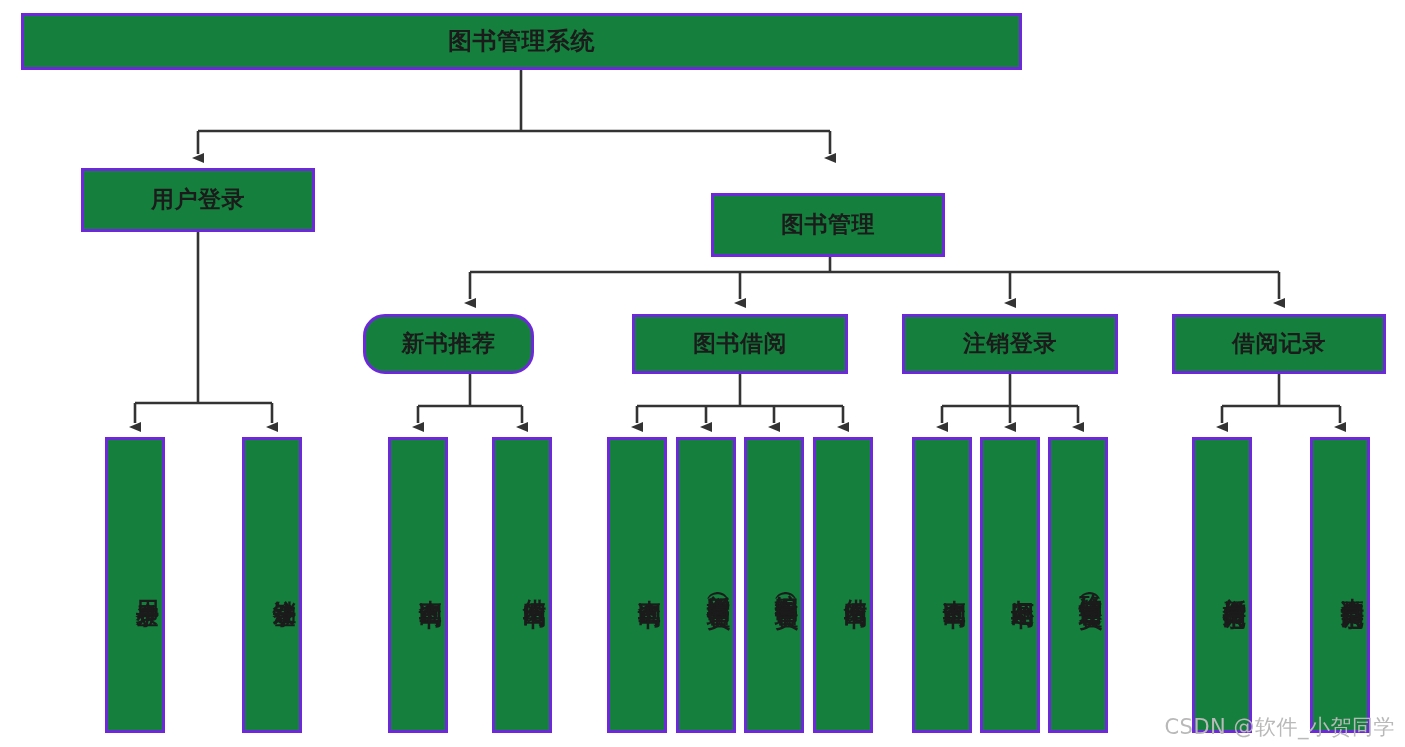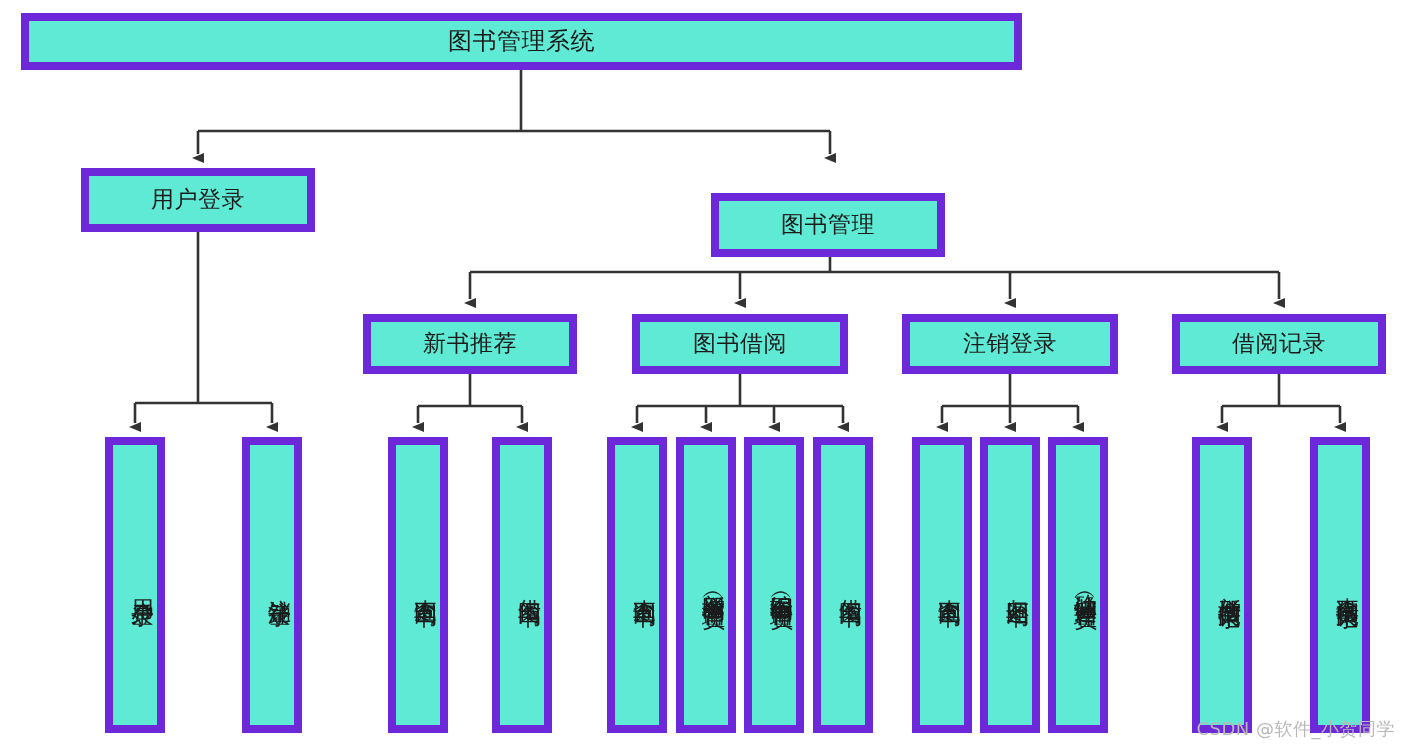--- a/index.html
+++ b/index.html
@@ -22,27 +22,28 @@
     position: absolute;
     left: 0;
     top: 0;
     width: 1405px;
     height: 747px;
     pointer-events: none;
   }
   .node {
     position: absolute;
     box-sizing: border-box;
-    border: 8px solid #6d28d9;
-    background: #5eead4;
+    border: 3px solid #6d28d9;
+    background: #15803d;
     display: flex;
     align-items: center;
     justify-content: center;
     color: #1b1b1b;
     z-index: 2;
+    font-weight: bold;
   }
   .node.horiz {
     font-size: 23px;
     letter-spacing: 0.5px;
     line-height: 1.2;
   }
   .node.root {
     font-size: 24px;
   }
   .node.vert {
@@ -58,21 +59,21 @@
   .node.vert .vtext {
     writing-mode: vertical-rl;
     text-orientation: upright;
     display: block;
     text-align: center;
   }
   .watermark {
     position: absolute;
     right: 10px;
     bottom: 6px;
-    font-size: 18px;
+    font-size: 21px;
     color: #b9b9b9;
     letter-spacing: 0.5px;
     z-index: 3;
     white-space: nowrap;
   }
 </style>
 </head>
 <body>
 
 <div id="canvas">
@@ -132,21 +133,21 @@
   </div>
 
   <div class="node horiz" style="left:81px; top:168px; width:234px; height:64px;">
     <span>用户登录</span>
   </div>
 
   <div class="node horiz" style="left:711px; top:168px; width:234px; height:64px;margin-top:25px;">
     <span>图书管理</span>
   </div>
 
-  <div class="node horiz" style="left:363px; top:314px; width:214px; height:60px;">
+  <div class="node horiz" style="left:363px; top:314px; width:171px; height:60px;border-radius:22px;">
     <span>新书推荐</span>
   </div>
 
   <div class="node horiz" style="left:632px; top:314px; width:216px; height:60px;">
     <span>图书借阅</span>
   </div>
 
   <div class="node horiz" style="left:902px; top:314px; width:216px; height:60px;">
     <span>注销登录</span>
   </div>

